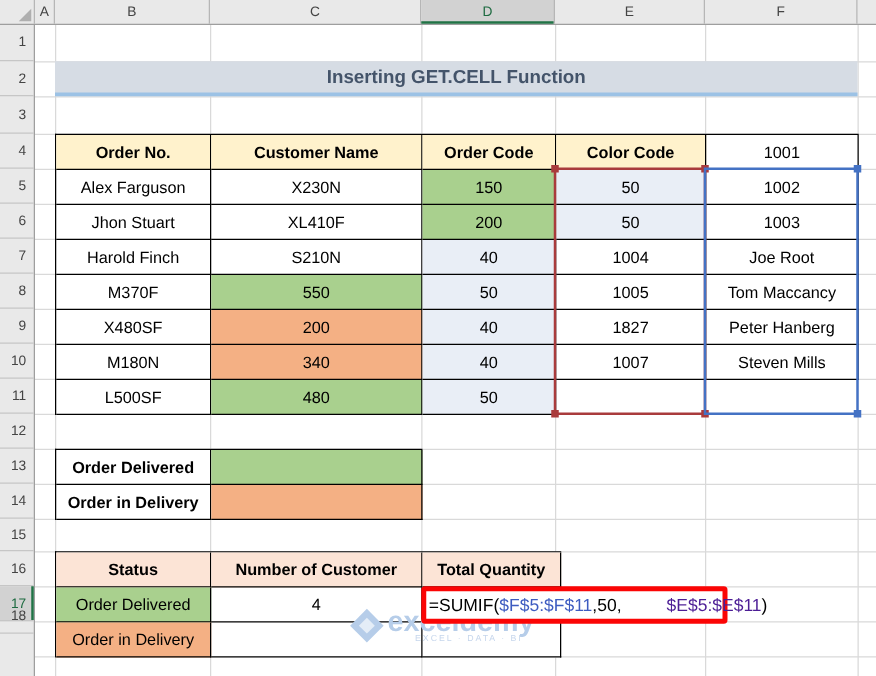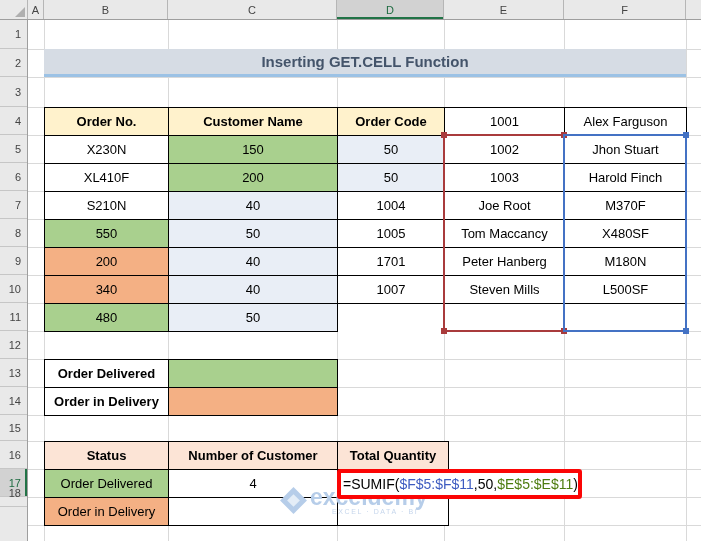--- a/index.html
+++ b/index.html
@@ -70,21 +70,21 @@
                 background:#E4EDF7; }
   #wm-text .brand { font-size:23px; font-weight:bold; color:#B6CDE9; line-height:22px; }
   #wm-text .tagline { font-size:7px; color:#C6D6EC; letter-spacing:1.6px; margin-left:22px; }
 
   
   #formulabox { position:absolute; left:337px; top:469px; width:245px; height:30px; z-index:5;
                 background:#fff; border:4px solid #FB0505; border-radius:3px;
                 display:flex; align-items:center; padding-left:2px;
                 font-size:14px; white-space:nowrap; color:#000; }
   #formulabox .ref1 { color:#3D5BC0; }
-  #formulabox .ref2 { color:#4d7c0f; }
+  #formulabox .ref2 { color:#4c1d95;margin-left:36px; }
 </style>
 </head>
 <body>
 
 <div id="app">
 
   <div id="gridlines">
       <div class="gl" style="left: 44px; top: 20px; width: 1px; height: 521px;"></div>
       <div class="gl" style="left: 168px; top: 20px; width: 1px; height: 521px;"></div>
       <div class="gl" style="left: 337px; top: 20px; width: 1px; height: 521px;"></div>
@@ -142,20 +142,21 @@
     <div class="rh active" style="top:449px;height:28px">17</div>
     <div class="rh" style="top:459px;height:28px">18</div>
   </div>
 
   <div id="titleband">Inserting GET.CELL Function</div>
 
   <div id="t1" class="xltable">
     <div class="c hd">Order No.</div>
     <div class="c hd">Customer Name</div>
     <div class="c hd">Order Code</div>
+    <div class="c hd">Color Code</div>
 
     <div class="c">1001</div>
     <div class="c">Alex Farguson</div>
     <div class="c">X230N</div>
     <div class="c green">150</div>
     <div class="c blue">50</div>
 
     <div class="c">1002</div>
     <div class="c">Jhon Stuart</div>
     <div class="c">XL410F</div>
@@ -172,21 +173,21 @@
     <div class="c">M370F</div>
     <div class="c green">550</div>
     <div class="c blue">50</div>
 
     <div class="c">1005</div>
     <div class="c">Tom Maccancy</div>
     <div class="c">X480SF</div>
     <div class="c orange">200</div>
     <div class="c blue">40</div>
 
-    <div class="c">1701</div>
+    <div class="c">1827</div>
     <div class="c">Peter Hanberg</div>
     <div class="c">M180N</div>
     <div class="c orange">340</div>
     <div class="c blue">40</div>
 
     <div class="c">1007</div>
     <div class="c">Steven Mills</div>
     <div class="c">L500SF</div>
     <div class="c green">480</div>
     <div class="c blue">50</div>

